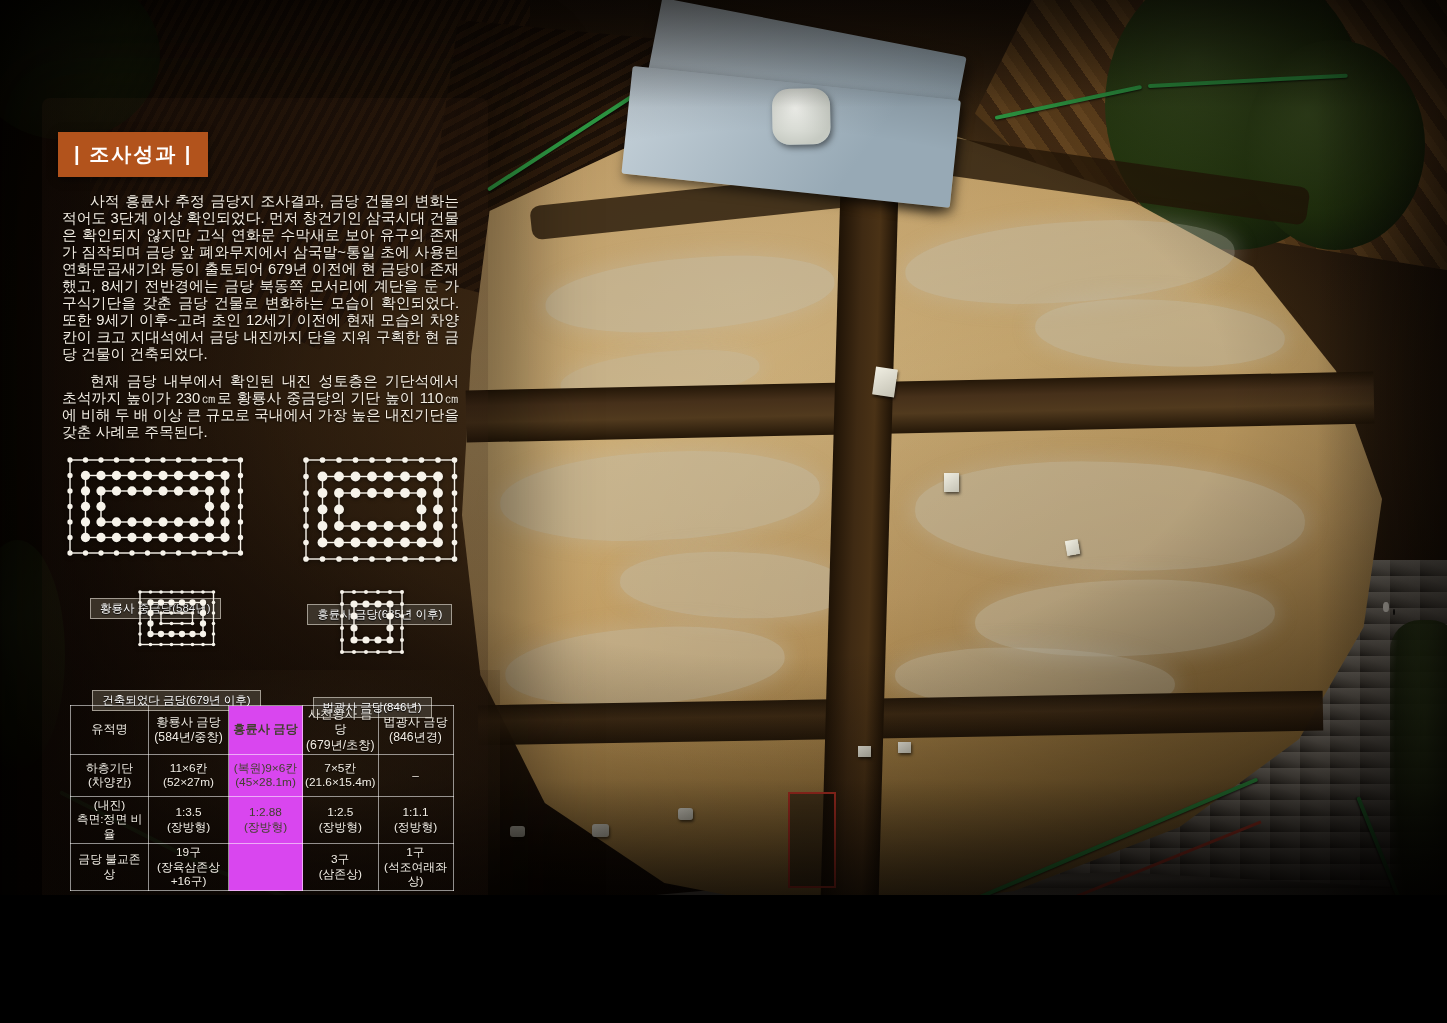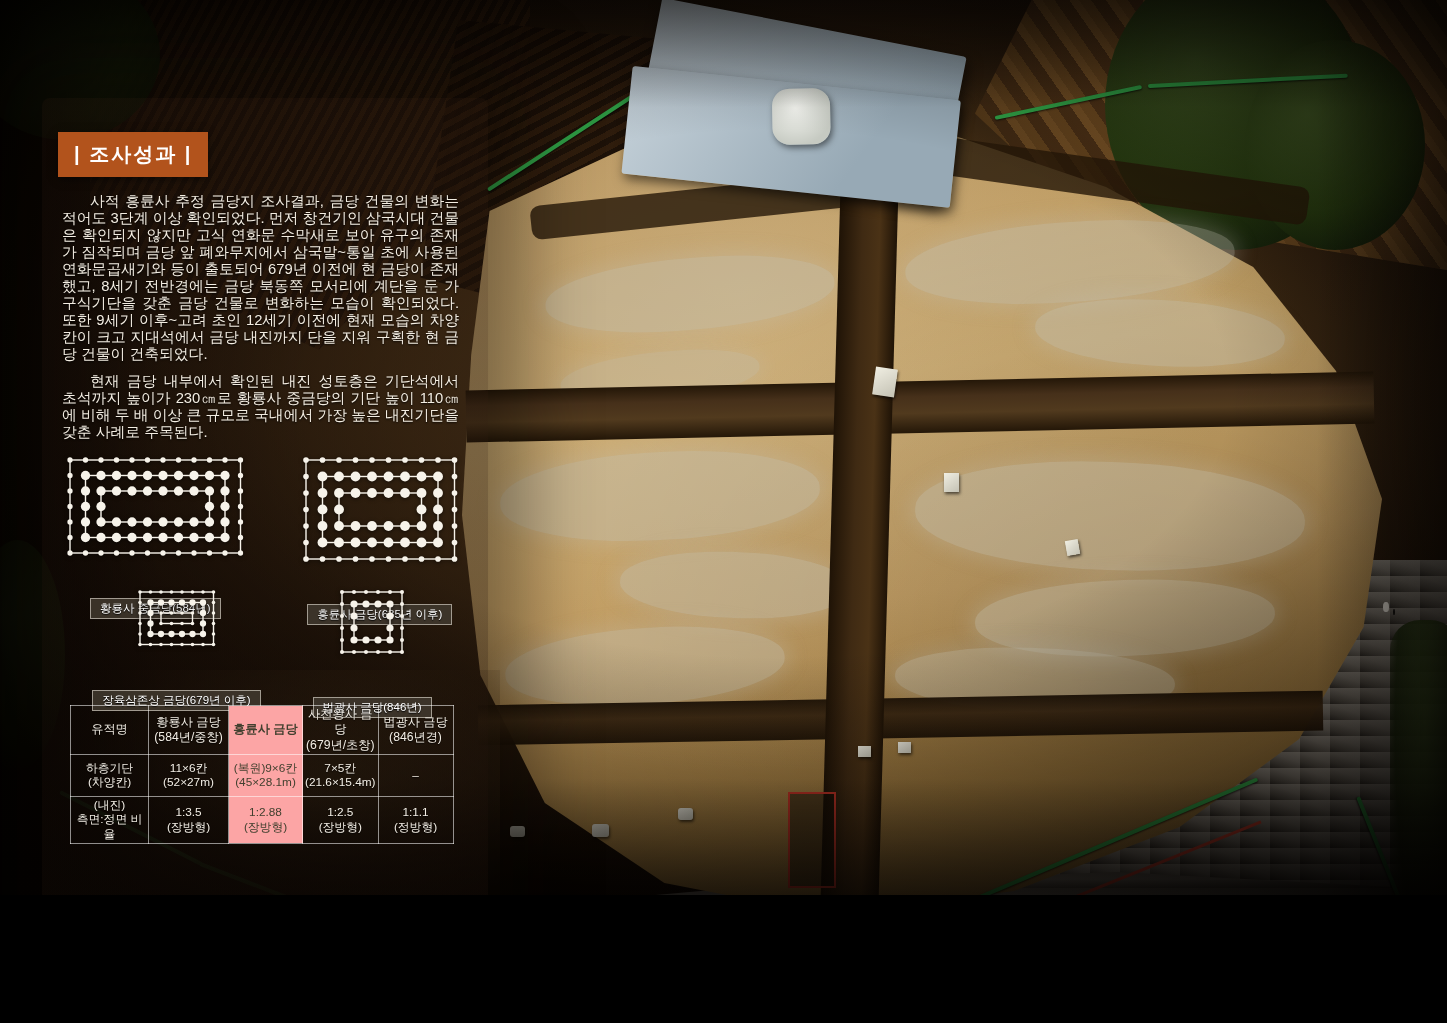--- a/index.html
+++ b/index.html
@@ -159,21 +159,21 @@
 
   .table-caption { position:absolute; left:62px; top:679px; color:#fff; font-size:14.5px;
     font-weight:bold; text-shadow:0 1px 2px rgba(0,0,0,.9); letter-spacing:.3px; }
 
   table.cmp { position:absolute; left:70px; top:705px; border-collapse:collapse; table-layout:fixed;
     color:#f3eee5; font-size:11.8px; text-align:center; }
   table.cmp th, table.cmp td { border:1px solid rgba(255,255,255,.55); padding:1px 2px;
     font-weight:normal; text-shadow:0 1px 1px rgba(0,0,0,.8); }
   table.cmp thead th { font-size:12.2px; height:40px; }
   table.cmp .hl { background:#fbfaf4; color:#42? } 
-  table.cmp th.hl, table.cmp td.hl { background:#fca5a5; color:#42402f; text-shadow:none; font-weight:bold; }
+  table.cmp th.hl, table.cmp td.hl { background:#d946ef; color:#42402f; text-shadow:none; font-weight:bold; }
   table.cmp td.hl { font-weight:normal; }
   table.cmp tbody tr:nth-child(1){ height:42px; }
   table.cmp tbody tr:nth-child(2){ height:34px; }
   table.cmp tbody tr:nth-child(3){ height:34px; }
   table.cmp tbody tr:nth-child(4){ height:34px; }
   table.cmp tbody tr:nth-child(5){ height:38px; }
   col.c0{width:78px} col.c1{width:80px} col.c2{width:74px} col.c3{width:70px} col.c4{width:75px}
   .cell-line { display:block; line-height:1.25; }
 </style>
 </head>
@@ -467,21 +467,21 @@
             <circle cx="29" cy="29" r="1.79" fill="#f7f3ea"></circle>
             <circle cx="29" cy="39.5" r="1.79" fill="#f7f3ea"></circle>
             <circle cx="39.5" cy="29" r="1.79" fill="#f7f3ea"></circle>
             <circle cx="39.5" cy="39.5" r="1.79" fill="#f7f3ea"></circle>
             <circle cx="50" cy="29" r="1.79" fill="#f7f3ea"></circle>
             <circle cx="50" cy="39.5" r="1.79" fill="#f7f3ea"></circle>
             <circle cx="60.5" cy="29" r="1.79" fill="#f7f3ea"></circle>
             <circle cx="60.5" cy="39.5" r="1.79" fill="#f7f3ea"></circle>
           </svg>
         </div>
-      <figcaption class="plan-label">장육삼존상 금당(679년 이후)</figcaption>
+      <figcaption class="plan-label">건축되었다 금당(679년 이후)</figcaption>
     </figure>
     <figure class="plan">
       <div class="plan-box">
           <svg width="76" height="76" viewBox="0 0 76 76">
             <rect x="8" y="8" width="60" height="60" fill="none" stroke="#f7f3ea" stroke-width="1.4"></rect>
             <circle cx="8" cy="8" r="2.04" fill="#f7f3ea"></circle>
             <circle cx="8" cy="68" r="2.04" fill="#f7f3ea"></circle>
             <circle cx="20" cy="8" r="2.04" fill="#f7f3ea"></circle>
             <circle cx="20" cy="68" r="2.04" fill="#f7f3ea"></circle>
             <circle cx="32" cy="8" r="2.04" fill="#f7f3ea"></circle>
@@ -587,16 +587,34 @@
           </td>
           <td>
             <span class="cell-line">1:2.5</span>
             <span class="cell-line">(장방형)</span>
           </td>
           <td>
             <span class="cell-line">1:1.1</span>
             <span class="cell-line">(정방형)</span>
           </td>
         </tr>
+        <tr>
+          <th>
+            <span class="cell-line">금당 불교존상</span>
+          </th>
+          <td>
+            <span class="cell-line">19구</span>
+            <span class="cell-line">(장육삼존상+16구)</span>
+          </td>
+          <td class="hl"></td>
+          <td>
+            <span class="cell-line">3구</span>
+            <span class="cell-line">(삼존상)</span>
+          </td>
+          <td>
+            <span class="cell-line">1구</span>
+            <span class="cell-line">(석조여래좌상)</span>
+          </td>
+        </tr>
       </tbody>
   </table>
 
 </div>
 
 </body></html>

